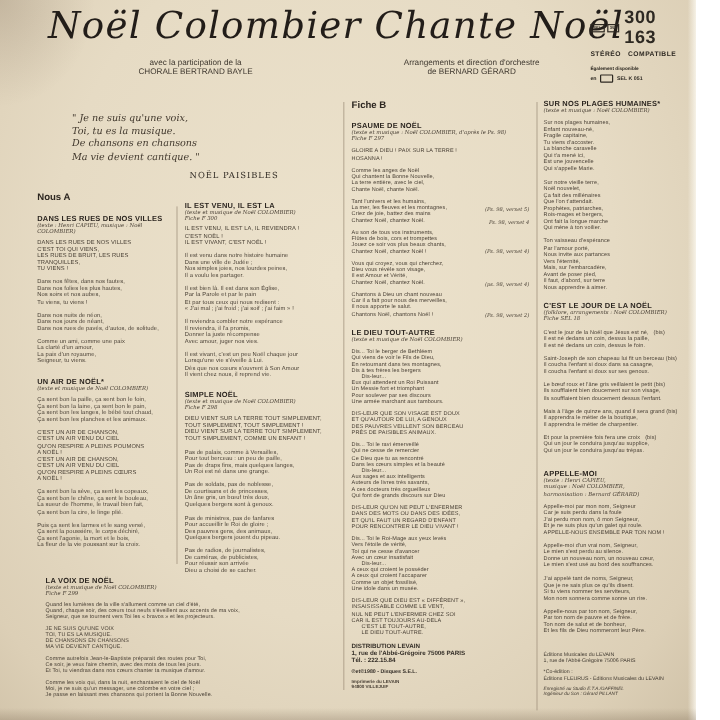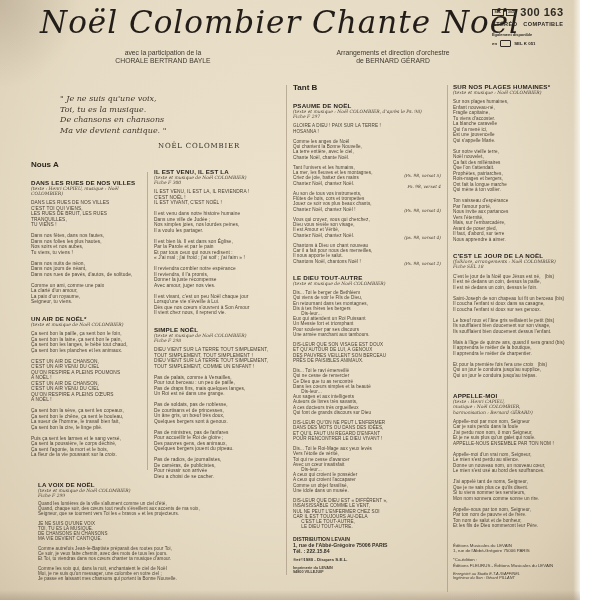--- a/index.html
+++ b/index.html
@@ -19,21 +19,21 @@
     font-family:"DejaVu Serif",serif;font-style:italic;font-weight:normal;
     font-size:31px;color:#221d19;letter-spacing:1px;white-space:nowrap;
   }
   .participation{position:absolute;left:78px;top:49px;width:170px;text-align:center;
     font-size:6.8px;line-height:8px;white-space:pre-wrap;color:#3f382f;}
   .arrangements{position:absolute;left:298px;top:49px;width:190px;text-align:center;
     font-size:6.8px;line-height:8px;white-space:pre-wrap;color:#3f382f;}
   .catalog{position:absolute;right:6px;top:6px;width:82px;font-size:5px;color:#2e2922;}
   .cat-row1{display:flex;align-items:center;gap:2px;}
   .cat-box{border:.7px solid #2e2922;font-size:3.4px;padding:.5px 1.5px;font-weight:bold;}
-  .cat-num{font-weight:bold;font-size:11px;letter-spacing:.5px;margin-left:2px;}
+  .cat-num{font-weight:bold;font-size:15px;letter-spacing:.5px;margin-left:2px;}
   .cat-stereo{font-weight:bold;font-size:5.6px;margin-top:3px;letter-spacing:.4px;word-spacing:4px;}
   .cat-also{font-weight:bold;font-size:3.9px;margin-top:5px;}
   .cat-row2{display:flex;align-items:center;gap:3px;margin-top:3px;font-weight:bold;font-size:4.4px;}
   .cassette{display:inline-block;width:9px;height:5px;border:.7px solid #2e2922;border-radius:1px;}
   .quote{position:absolute;left:60px;top:94px;font-family:"DejaVu Serif",serif;font-style:italic;
     font-size:8px;line-height:10.5px;white-space:pre-wrap;color:#41382d;}
   .quote-author{position:absolute;left:158px;top:142px;font-family:"DejaVu Serif",serif;
     font-size:7px;letter-spacing:.8px;color:#332d26;}
   .divider{position:absolute;width:1px;background:#a2927c;opacity:.65;}
   .d1{left:147px;top:172px;height:298px;}
@@ -95,21 +95,21 @@
       <span>en</span>
       <span class="cassette"></span>
       <span>SEL K 051</span>
     </div>
   </div>
 
   <div class="quote">" Je ne suis qu'une voix,
 Toi, tu es la musique.
 De chansons en chansons
 Ma vie devient cantique. "</div>
-  <div class="quote-author">NOËL COLOMBIER</div>
+  <div class="quote-author">NOËL PAISIBLES</div>
 
   <div class="divider d1"></div>
   <div class="divider d2"></div>
   <div class="divider d3"></div>
 
   <div class="col col1">
     <div class="face-label">Nous A</div>
     <section class="song">
       <h2 class="song-title">DANS LES RUES DE NOS VILLES</h2>
       <div class="credit">(texte : Henri CAPIEU, musique : Noël COLOMBIER)</div>
@@ -237,21 +237,21 @@
 Comme autrefois Jean-le-Baptiste préparait des routes pour Toi,
 Ce soir, je veux faire chemin, avec des mots de tous les jours.
 Et Toi, tu viendras dans nos cœurs chanter ta musique d'amour.
 
 Comme les voix qui, dans la nuit, enchantaient le ciel de Noël
 Moi, je ne suis qu'un messager, une colombe en votre ciel ;
 Je passe en laissant mes chansons qui portent la Bonne Nouvelle.</div>
   </div>
 
   <div class="col col3">
-    <div class="face-label">Tant B</div>
+    <div class="face-label">Fiche B</div>
     <section class="song">
       <h2 class="song-title">PSAUME DE NOËL</h2>
       <div class="credit">(texte et musique : Noël COLOMBIER, d'après le Ps. 98)</div>
       <div class="fiche">Fiche F 297</div>
       <div class="psaume-wrap">
         <div class="body">GLOIRE A DIEU ! PAIX SUR LA TERRE !
 HOSANNA !
 
 Comme les anges de Noël
 Qui chantent la Bonne Nouvelle,

